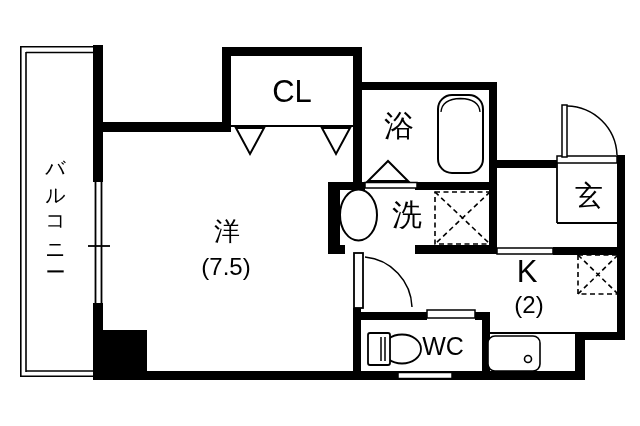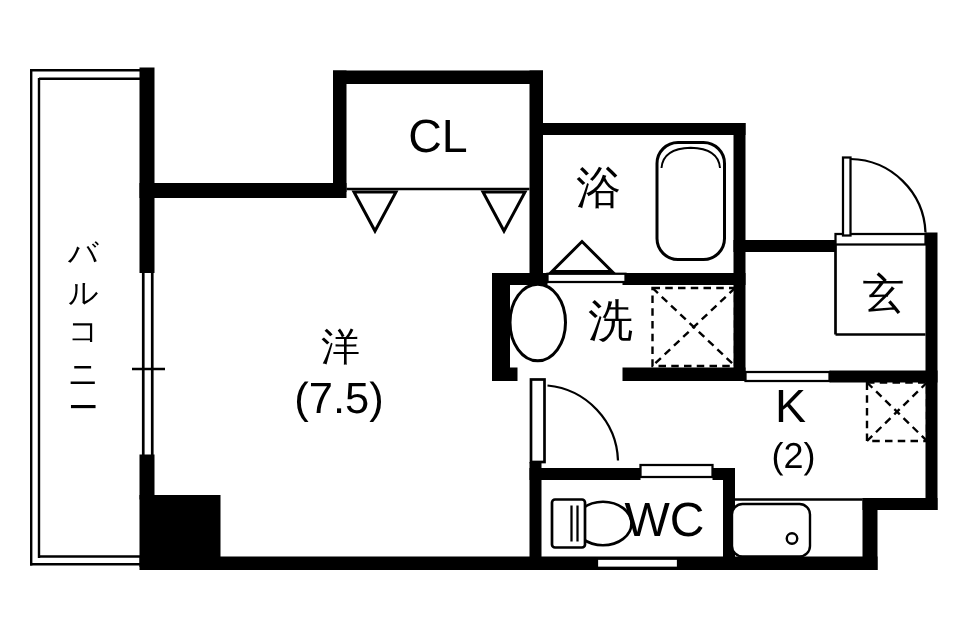--- a/index.html
+++ b/index.html
@@ -115,21 +115,21 @@
 
       <ellipse cx="402" cy="349" rx="19" ry="14.5" fill="#fff" stroke="#000" stroke-width="1.8"></ellipse>
       <rect x="368" y="333" width="22" height="32" rx="2" fill="#fff" stroke="#000" stroke-width="1.8"></rect>
       <line x1="381" y1="337" x2="381" y2="361" stroke="#000" stroke-width="1.5"></line>
       <line x1="385" y1="337" x2="385" y2="361" stroke="#000" stroke-width="1.5"></line>
     </g>
   </svg>
 
   <div class="lbl-v" style="left:46px;top:146px;font-size:20px;">バルコニー</div>
   <div class="lbl" style="left:227px;top:231px;font-size:26px;">洋</div>
-  <div class="lbl" style="left:226px;top:267px;font-size:29px;">(7.5)</div>
+  <div class="lbl" style="left:226px;top:267px;font-size:24px;">(7.5)</div>
   <div class="lbl" style="left:292px;top:91px;font-size:31px;">CL</div>
   <div class="lbl" style="left:399px;top:126px;font-size:30px;">浴</div>
   <div class="lbl" style="left:407px;top:215px;font-size:30px;">洗</div>
   <div class="lbl" style="left:589px;top:196px;font-size:28px;">玄</div>
   <div class="lbl" style="left:527px;top:271px;font-size:31px;">K</div>
   <div class="lbl" style="left:529px;top:305px;font-size:24px;">(2)</div>
-  <div class="lbl" style="left:443px;top:346px;font-size:32px;">WC</div>
+  <div class="lbl" style="left:443px;top:346px;font-size:25px;">WC</div>
 </div>
 
 </body></html>

